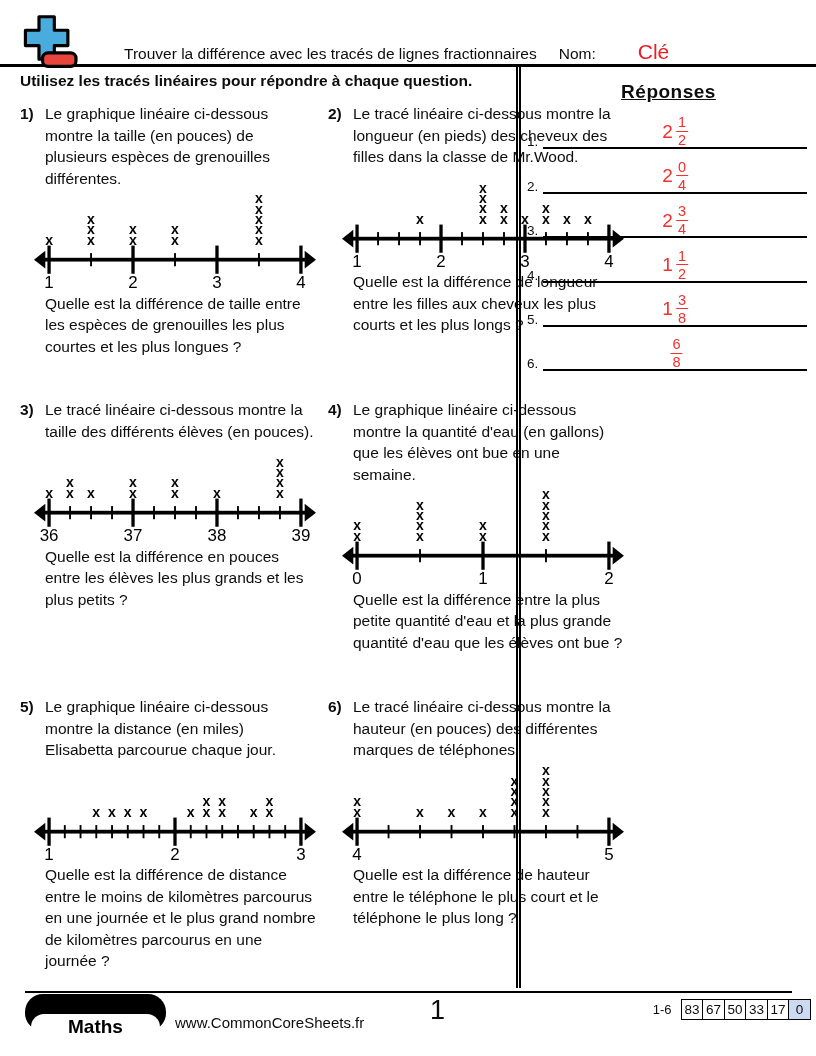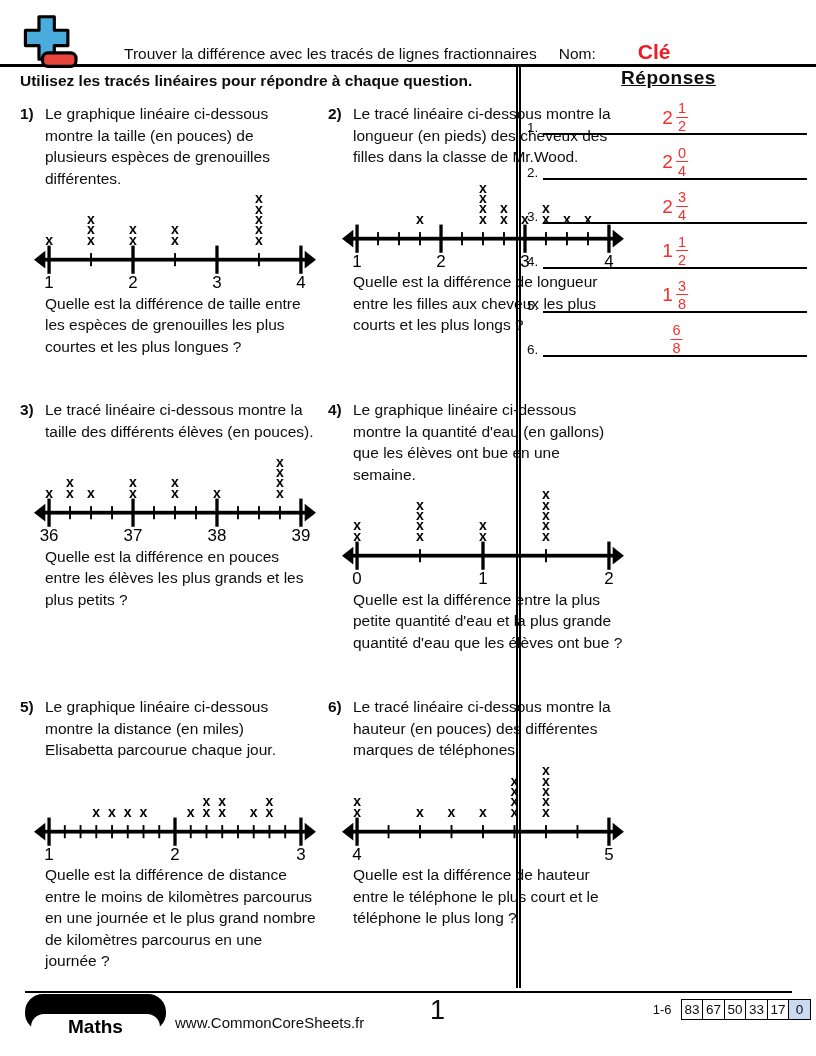--- a/index.html
+++ b/index.html
@@ -7,40 +7,40 @@
   body { width:816px; height:1056px; font-family:"Liberation Sans", sans-serif; color:#0d0d0d; position:relative; overflow:hidden; }
 
   .page { position:absolute; inset:0; }
 
   
   .header { position:absolute; top:0; left:0; right:0; height:66px; }
   .logo { position:absolute; left:14px; top:14px; width:68px; height:56px; z-index:2; }
   .title-row { position:absolute; left:124px; top:40px; display:flex; align-items:baseline;justify-content:flex-end; }
   .doc-title { font-size:15.5px; }
   .name-label { font-size:15.5px; margin-left:22px; }
-  .key-value { font-size:21px; font-weight:bold; color:#ed1c24; margin-left:42px; }
+  .key-value { font-size:21px; font-weight:normal; color:#ed1c24; margin-left:42px; }
   .top-rule { position:absolute; top:64px; left:0; right:0; height:3px; background:#000; }
 
   
   .content { position:absolute; top:67px; left:0; right:0; bottom:68px; display:flex; }
   .main { width:516px; padding:5px 8px 0 20px; }
   .instruction { font-weight:bold; font-size:15.5px; }
 
   .problems { display:grid; grid-template-columns:1fr 1fr; grid-template-rows:296px 297px auto; column-gap:12px; margin-top:13px; }
   .problem { font-size:15.5px; line-height:21.5px; }
   .p-head { display:flex; }
   .p-num { font-weight:bold; width:25px; flex:none; }
   .p-intro { flex:1; }
   .lineplot { width:282px; display:block; margin:3px 0 0 14px; }
   .p-question { margin-left:25px; margin-top:1px; }
   .nl-label { font-size:18px; fill:#000; }
   .x-mark { font-size:15px; font-weight:bold; fill:#000; }
 
   
-  .answers { flex:1; border-left:5px double #000; padding-top:0; }
+  .answers { flex:1; border-left:5px double #000; padding-top:14px; }
   .answers-title { text-align:center; font-weight:bold; font-size:19px; text-decoration:underline; letter-spacing:.5px; }
   .answer-items { margin-top:2px; }
   .answer-item { height:44.4px; display:flex; align-items:flex-end; padding-left:6px; }
   .answer-num { font-size:13.5px; padding-right:5px; line-height:15px; }
   .answer-line { flex:1; margin-right:9px; border-bottom:2px solid #000; position:relative; height:100%; }
   .frac { position:absolute; left:50%; bottom:-1px; transform:translateX(-50%); display:flex; align-items:center; gap:3px; color:#f2302e; }
   .frac-whole { font-size:19px; line-height:19px; }
   .frac-stack { display:flex; flex-direction:column; align-items:center; font-size:14.5px; line-height:16px; }
   .frac-num { border-bottom:1.6px solid #f2302e; padding:0 2px 0.5px 2px; }
   .frac-den { padding:0.5px 2px 0 2px; }

